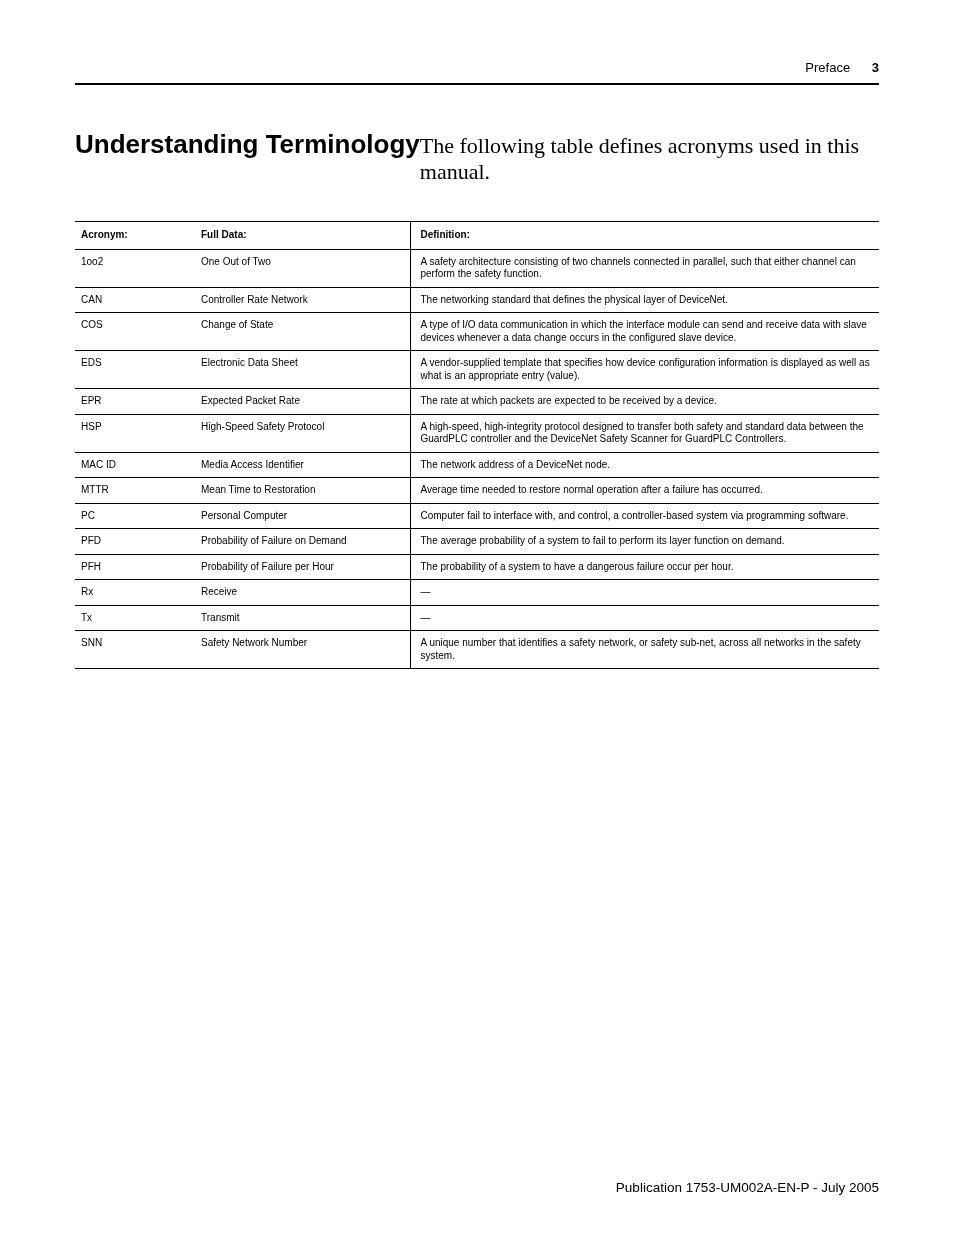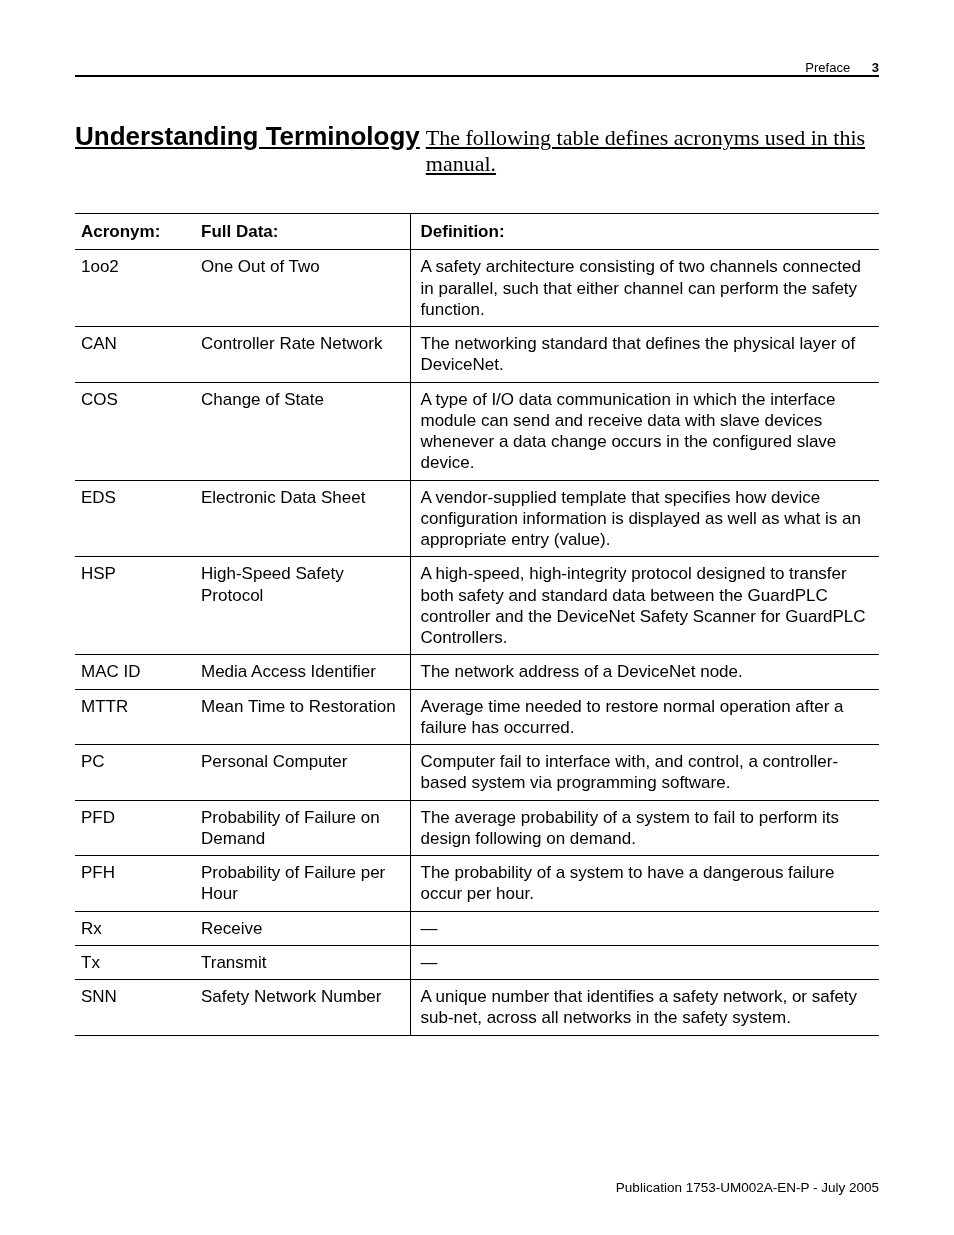--- a/index.html
+++ b/index.html
@@ -13,58 +13,58 @@
   .page {
     width: 954px;
     height: 1235px;
     position: relative;
     box-sizing: border-box;
     padding: 60px 75px 40px 75px;
   }
   .running-head {
     text-align: right;
     font-size: 13px;
+    margin-bottom: 8px;
   }
   .running-head .section {
     margin-right: 18px;
   }
   .running-head .pagenum {
     font-weight: 700;
   }
   .thick-rule {
     border: 0;
     border-top: 2.5px solid #000;
     margin: 0 0 44px 0;
   }
   .heading-row {
     display: flex;
     align-items: flex-start;
-    gap: 6px;
+    gap: 0;
     margin-bottom: 36px;
-    text-decoration: underline;
   }
   .section-heading {
     font-family: "Arial Narrow", "Helvetica Neue Condensed", Arial, sans-serif;
     font-stretch: condensed;
     font-weight: 700;
     font-size: 26px;
     letter-spacing: 0px;
     white-space: nowrap;
   }
   .intro {
     font-family: Garamond, "Times New Roman", serif;
     font-size: 22px;
     padding-top: 4px;
   }
   table.acronyms {
     width: 100%;
     border-collapse: collapse;
     font-family: "Arial Narrow", "Helvetica Neue Condensed", Arial, sans-serif;
     font-stretch: condensed;
-    font-size: 17px;
+    font-size: 10px;
     line-height: 1.25;
   }
   table.acronyms th {
     text-align: left;
     font-weight: 700;
     padding: 7px 8px 7px 6px;
     border-top: 1.5px solid #000;
     border-bottom: 1.5px solid #000;
   }
   table.acronyms td {
@@ -140,20 +140,25 @@
           <td>COS</td>
           <td>Change of State</td>
           <td>A type of I/O data communication in which the interface module can send and receive data with slave devices whenever a data change occurs in the configured slave device.</td>
         </tr>
         <tr>
           <td>EDS</td>
           <td>Electronic Data Sheet</td>
           <td>A vendor-supplied template that specifies how device configuration information is displayed as well as what is an appropriate entry (value).</td>
         </tr>
         <tr>
+          <td>EPR</td>
+          <td>Expected Packet Rate</td>
+          <td>The rate at which packets are expected to be received by a device.</td>
+        </tr>
+        <tr>
           <td>HSP</td>
           <td>High-Speed Safety Protocol</td>
           <td>A high-speed, high-integrity protocol designed to transfer both safety and standard data between the GuardPLC controller and the DeviceNet Safety Scanner for GuardPLC Controllers.</td>
         </tr>
         <tr>
           <td>MAC ID</td>
           <td>Media Access Identifier</td>
           <td>The network address of a DeviceNet node.</td>
         </tr>
         <tr>
@@ -162,21 +167,21 @@
           <td>Average time needed to restore normal operation after a failure has occurred.</td>
         </tr>
         <tr>
           <td>PC</td>
           <td>Personal Computer</td>
           <td>Computer fail to interface with, and control, a controller-based system via programming software.</td>
         </tr>
         <tr>
           <td>PFD</td>
           <td>Probability of Failure on Demand</td>
-          <td>The average probability of a system to fail to perform its design following on demand.</td>
+          <td>The average probability of a system to fail to perform its layer function on demand.</td>
         </tr>
         <tr>
           <td>PFH</td>
           <td>Probability of Failure per Hour</td>
           <td>The probability of a system to have a dangerous failure occur per hour.</td>
         </tr>
         <tr>
           <td>Rx</td>
           <td>Receive</td>
           <td>—</td>

